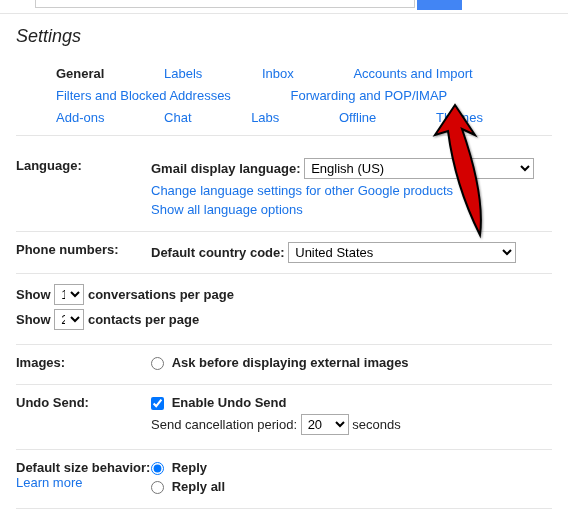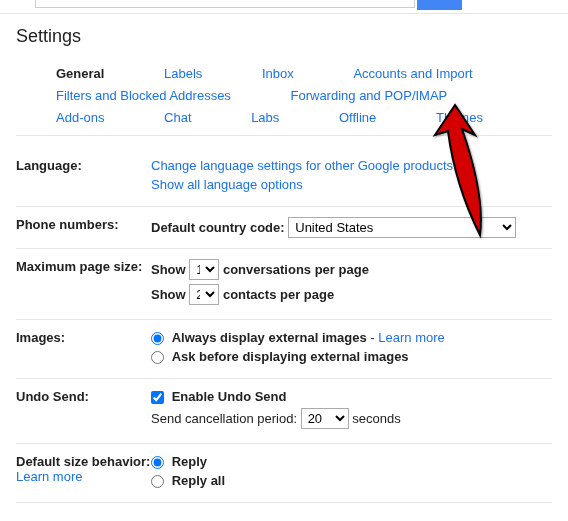--- a/index.html
+++ b/index.html
@@ -1,21 +1,21 @@
 <!DOCTYPE html>
 <html><head>
 <meta charset="utf-8">
 <style>
 * { box-sizing: border-box; margin: 0; padding: 0; }
 body { font-family: Arial, sans-serif; font-size: 13px; color: #222; background: #fff; width: 568px; position: relative; }
 .topbar { height: 14px; background: #fff; border-bottom: 1px solid #e5e5e5; display: flex; align-items: flex-start; }
 .search-box { margin-left: 35px; width: 380px; height: 8px; border: 1px solid #ccc; border-top: none; }
 .blue-btn { width: 45px; height: 10px; background: #4285f4; margin-left: 2px; }
 .page { padding: 12px 16px 0 16px; }
-.page-title { font-size: 18px; font-weight: normal; margin-bottom: 16px; color: #222; }
+.page-title { font-size: 18px; font-weight: normal; margin-bottom: 16px; color: #222; font-style: italic; }
 .tabs { padding-bottom: 6px; border-bottom: 1px solid #e5e5e5; margin-bottom: 12px; line-height: 22px; }
 .tab { color: #1a73e8; cursor: pointer; margin-right: 16px; white-space: nowrap; margin-left: 40px; }
 .tab.active { color: #222; font-weight: bold; }
 .section { display: flex; padding: 10px 0; border-bottom: 1px solid #e5e5e5; }
 .section-label { width: 135px; font-weight: bold; flex-shrink: 0; }
 .section-content { flex: 1; }
 .link { color: #1a73e8; cursor: pointer; }
 select { font-size: 13px; background: #fff; border: 1px solid #aaa; padding: 1px 2px; }
 .sel-wide { width: 230px; }
 .sel-country { width: 228px; }
@@ -47,58 +47,55 @@
     <span class="tab">Add-ons</span>
     <span class="tab">Chat</span>
     <span class="tab">Labs</span>
     <span class="tab">Offline</span>
     <span class="tab">Themes</span>
   </div>
 
   <div class="section">
     <div class="section-label">Language:</div>
     <div class="section-content">
+      <div class="row">
+        <span class="bold">Gmail display language:</span>
+        <select class="sel-wide"><option>English (US)</option></select>
+      </div>
       <div class="row"><span class="link">Change language settings for other Google products</span></div>
       <div class="row"><span class="link">Show all language options</span></div>
     </div>
   </div>
 
   <div class="section">
     <div class="section-label">Phone numbers:</div>
     <div class="section-content">
       <span class="bold">Default country code:</span>
       <select class="sel-country"><option>United States</option></select>
     </div>
   </div>
 
   <div class="section">
-    <div class="section-label">Maximum page size:</div>
     <div class="section-content">
       <div class="row">
         <span class="bold">Show</span>
         <select class="sel-num"><option>100</option></select>
         <span class="bold">conversations per page</span>
       </div>
       <div class="row">
         <span class="bold">Show</span>
         <select class="sel-num"><option>250</option></select>
         <span class="bold">contacts per page</span>
       </div>
     </div>
   </div>
 
   <div class="section">
     <div class="section-label">Images:</div>
     <div class="section-content">
-      <div class="row">
-        <input type="radio" class="radio" checked="" style="">
-        <span class="bold">Always display external images</span>
-        <span> - </span>
-        <span class="link">Learn more</span>
-      </div>
       <div class="row">
         <input type="radio" class="radio" style="">
         <span class="bold">Ask before displaying external images</span>
       </div>
     </div>
   </div>
 
   <div class="section">
     <div class="section-label">Undo Send:</div>
     <div class="section-content">

